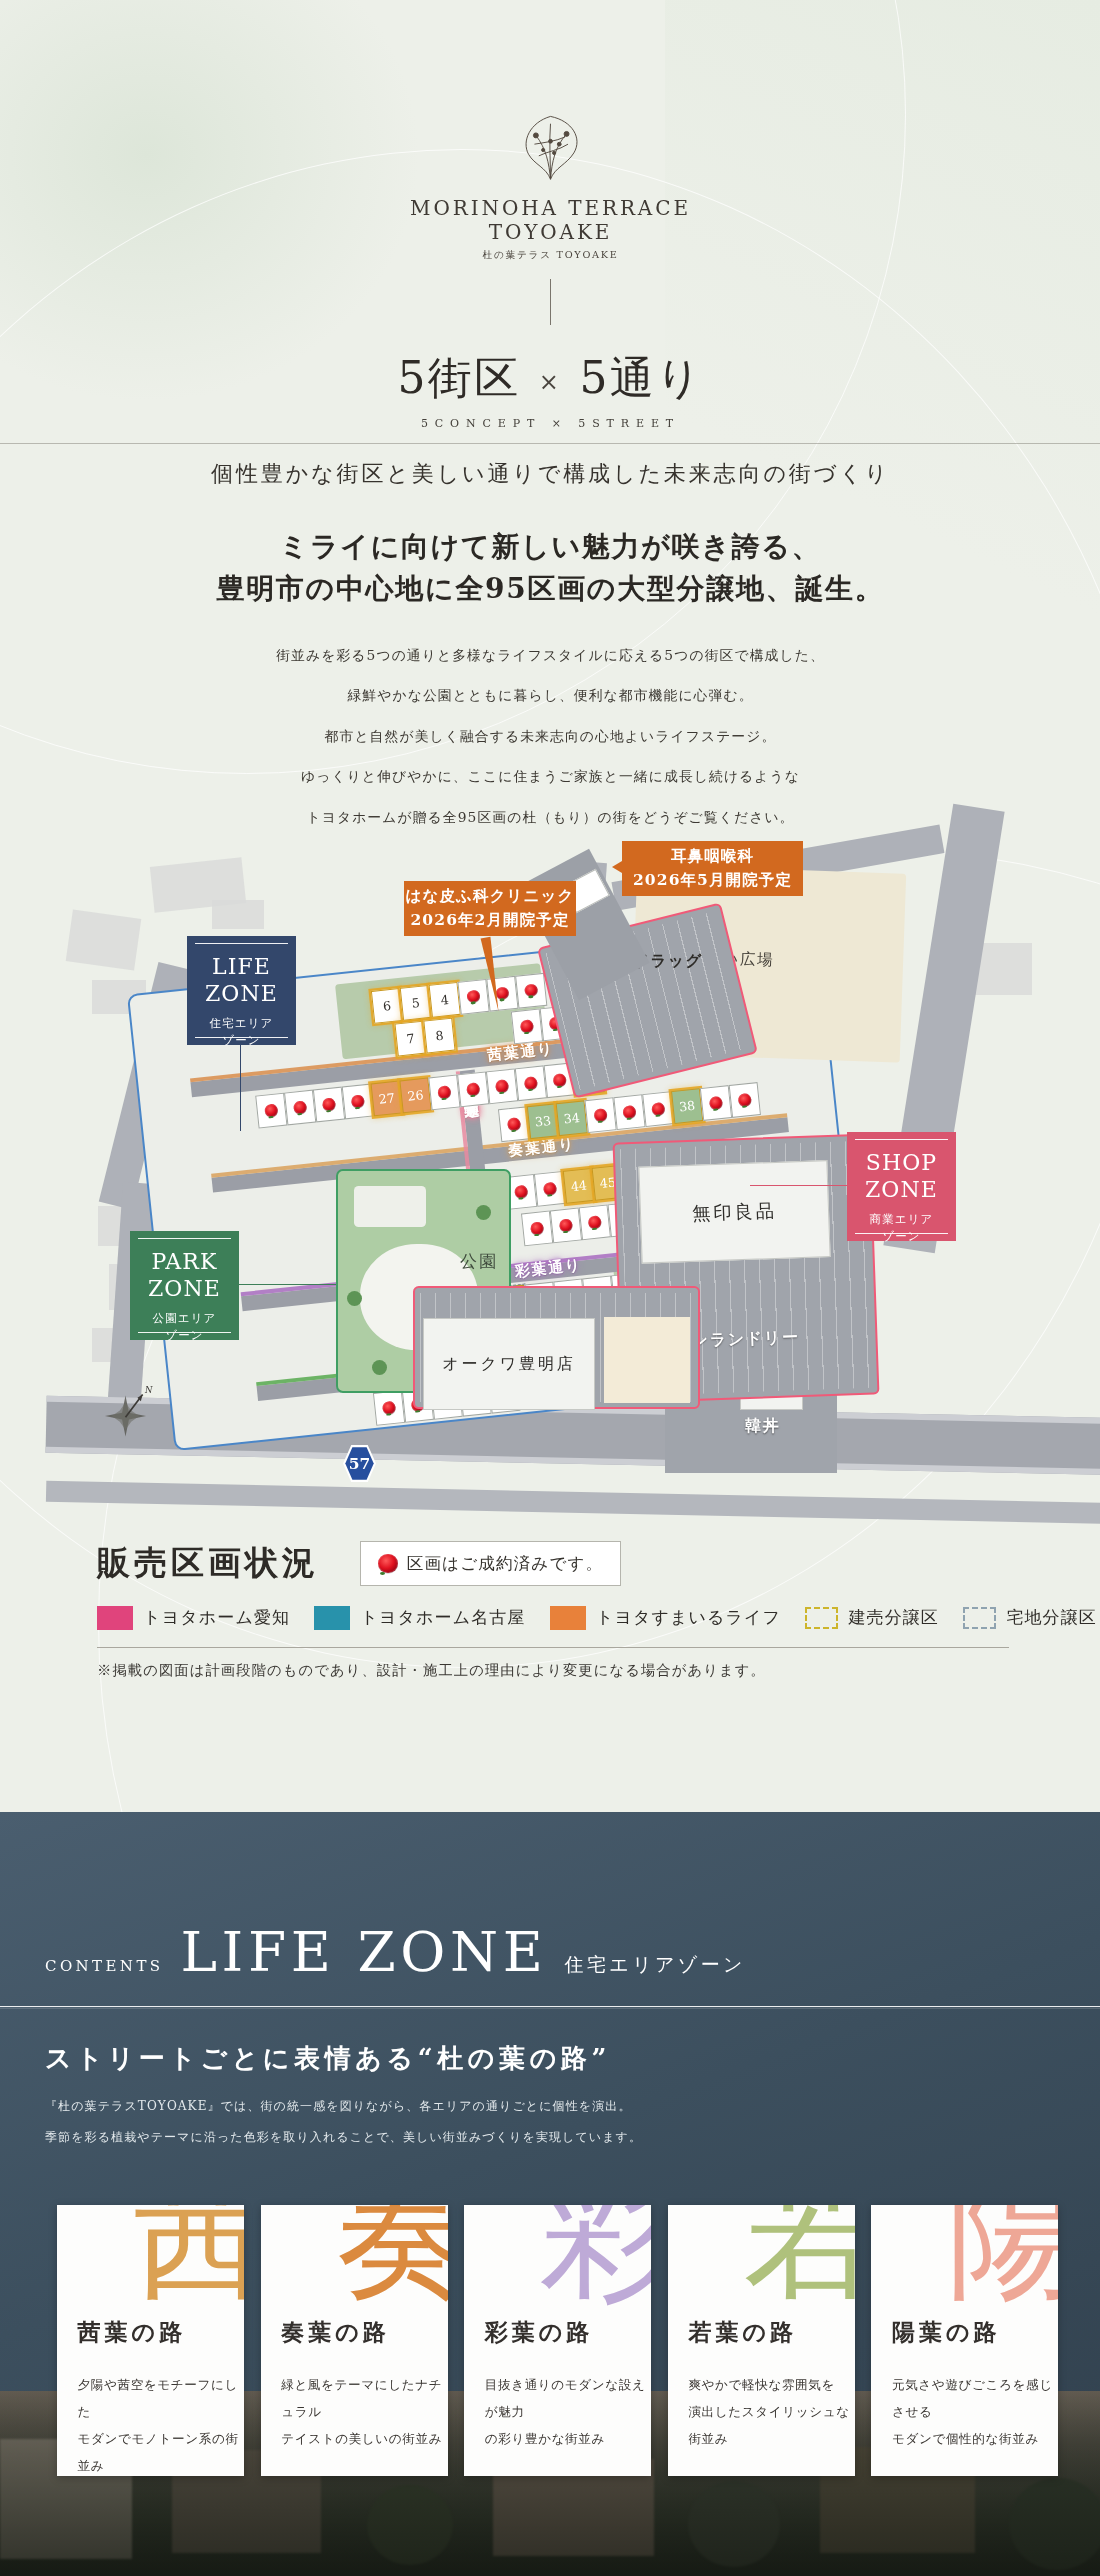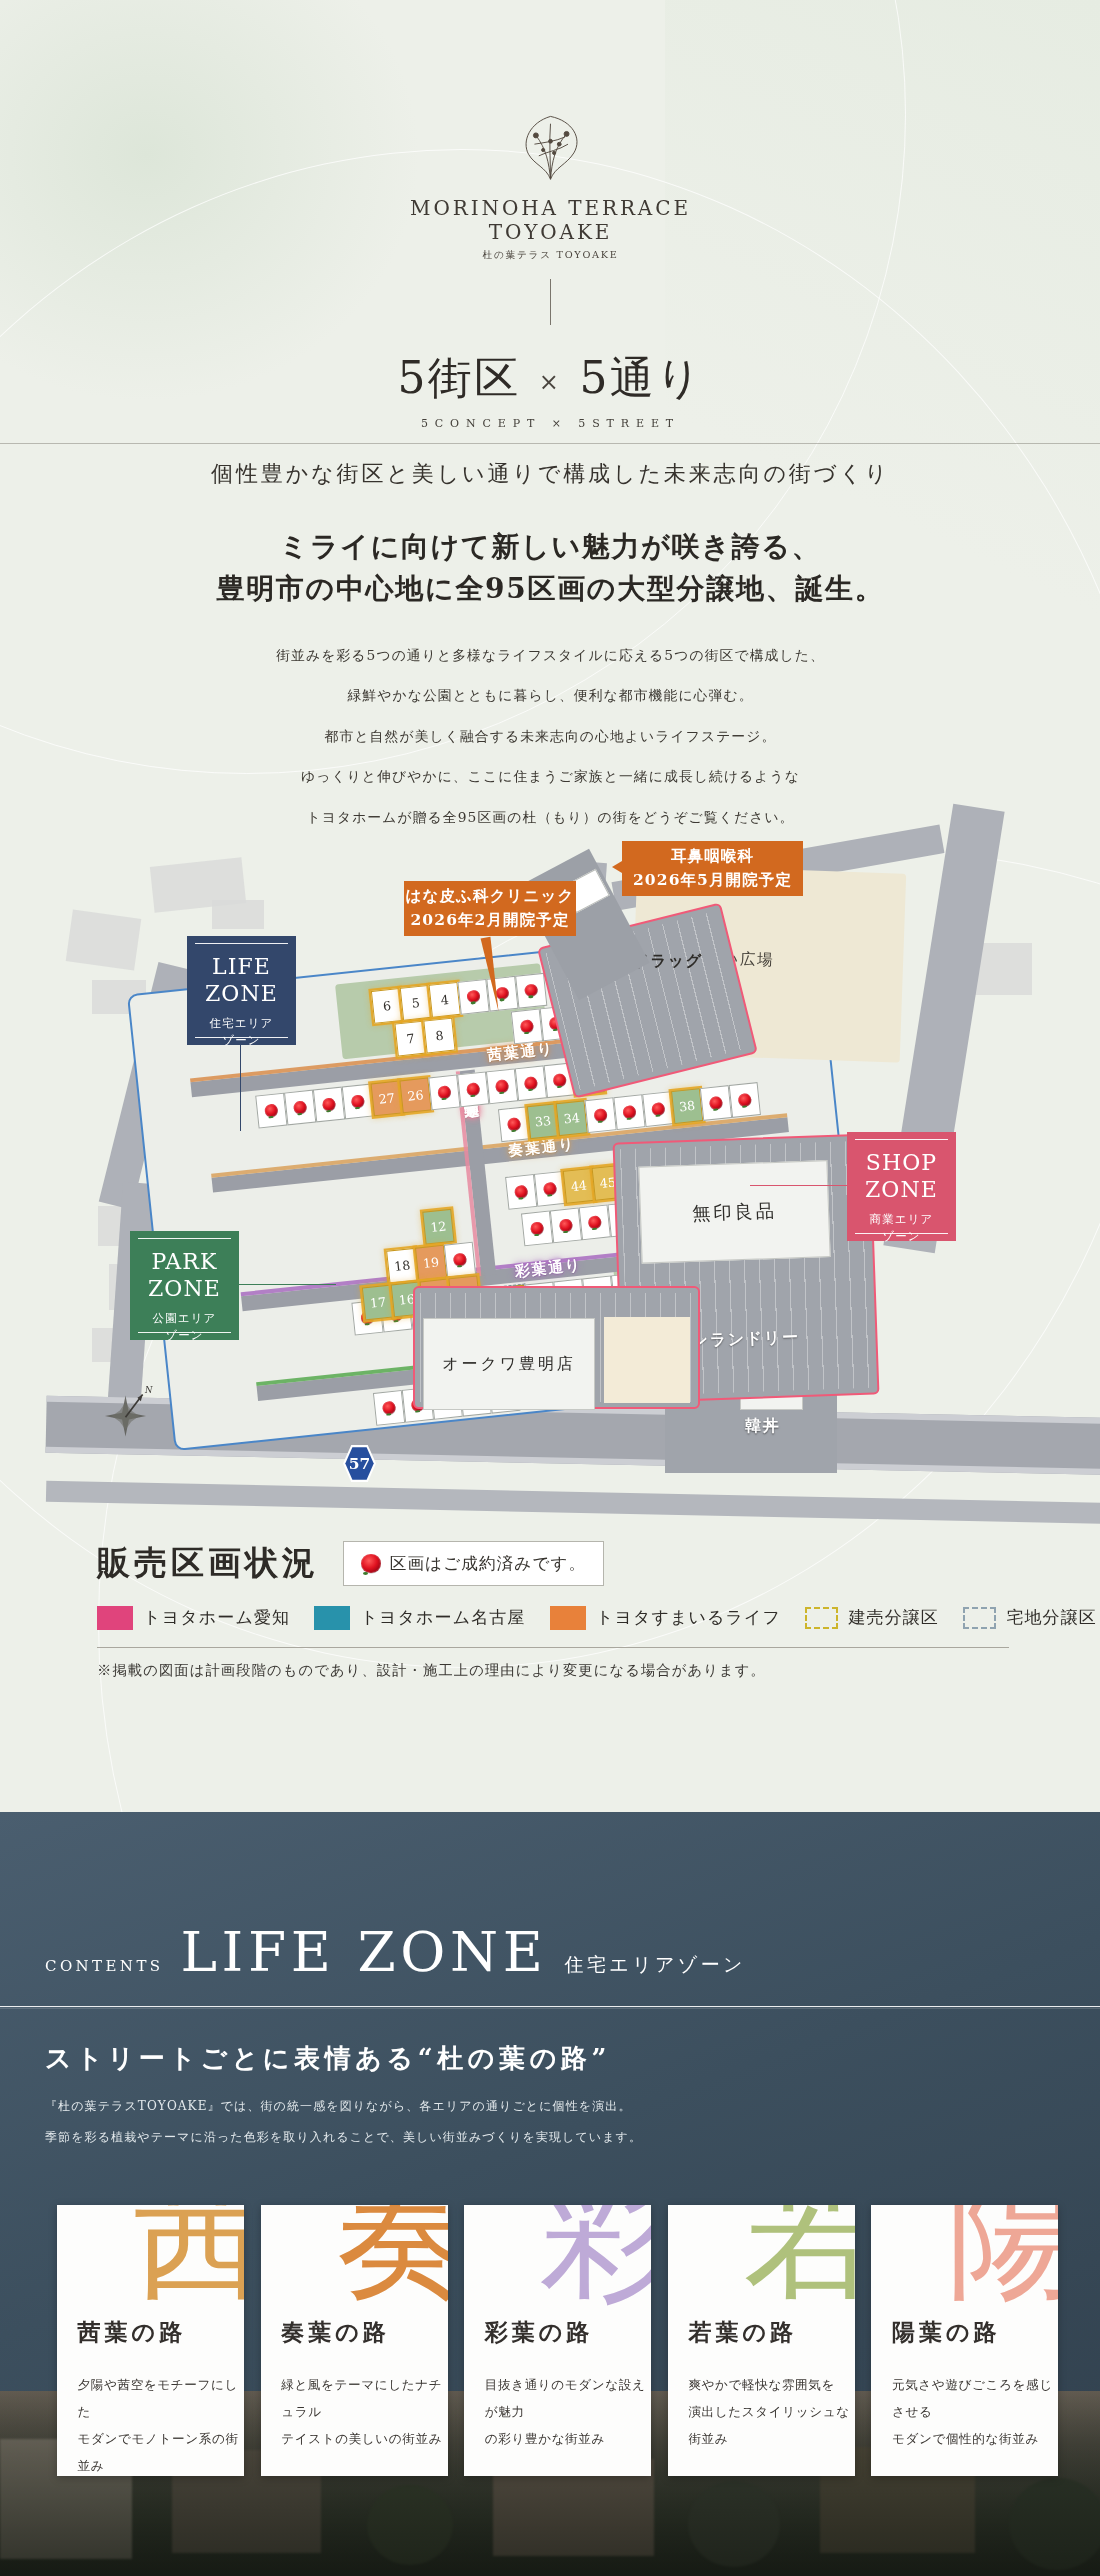--- a/index.html
+++ b/index.html
@@ -101,21 +101,21 @@
 
   .shield { position:absolute; left:274px; top:617px; width:33px; height:37px; z-index:4;
     clip-path:polygon(25% 0,75% 0,100% 50%,75% 100%,25% 100%,0 50%); background:#fff; }
   .shield-in { position:absolute; inset:2.3px; clip-path:polygon(25% 0,75% 0,100% 50%,75% 100%,25% 100%,0 50%); background:#274f9e;
     display:flex; align-items:center; justify-content:center; }
   .shield-in span { color:#fff; font-size:15.5px; font-weight:bold; }
   .compass { position:absolute; left:27.5px; top:557px; z-index:4; }
 
   
   .legend { position:absolute; left:97px; top:1541px; width:912px; }
-  .lg-row1 { display:flex; align-items:center; gap:24px; }
+  .lg-row1 { display:flex; align-items:center; gap:41px; }
   .lg-title { font-size:33px; letter-spacing:4px; color:#2e2b27; font-weight:bold; }
   .sold-box { display:flex; align-items:center; gap:9.2px; background:#fff; border:0.6px solid #b5b5ad; padding:10.3px 17px; }
   .sold-box .rose { width:19.5px; height:19.5px; }
   .sold-note { font-size:16.6px; color:#35322d; letter-spacing:1.1px; }
   .lg-row2 { display:flex; align-items:center; gap:15px; margin-top:19.5px; }
   .lg-item { display:flex; align-items:center; gap:10.3px; margin-right:9.2px; }
   .swatch { width:36px; height:24px; flex:none; }
   .swatch.dash { width:33px; height:22px; background:transparent; border:2.3px dashed #999; }
   .lg-label { font-size:17px; color:#2f2c28; letter-spacing:1.1px; white-space:nowrap; }
   .lg-hr { margin-top:17px; height:0.6px; background:#a9a79e; }
@@ -531,20 +531,30 @@
           </div>
           <div class="lot hl" style="background: rgb(229, 154, 93);">
             <span style="color: rgb(255, 255, 255);">15</span>
           </div>
           <div class="lot hl" style="background: rgb(229, 154, 93);">
             <span style="color: rgb(255, 255, 255);">14</span>
           </div>
         </div>
     </div>
 
+    <div class="park">
+      <div class="plaza"></div>
+      <div class="pond"></div>
+      <div class="tree" style="left:9.2px;top:120px"></div>
+      <div class="tree" style="left:34px;top:189px"></div>
+      <div class="tree" style="left:103px;top:195px"></div>
+      <div class="tree" style="left:143px;top:143px"></div>
+      <div class="tree" style="left:138px;top:34px"></div>
+      <span class="park-label">公園</span>
+    </div>
 
     <div class="plaza-area">
       <span class="fac-label">宿ふれあい広場</span>
     </div>
 
     <div class="pinkzone zone-drug">
       <div class="stripes"></div>
       <span class="fac-label">スギドラッグ</span>
     </div>
     <div class="gray-lot" style="left:596px;top:536px;width:172px;height:109px">

